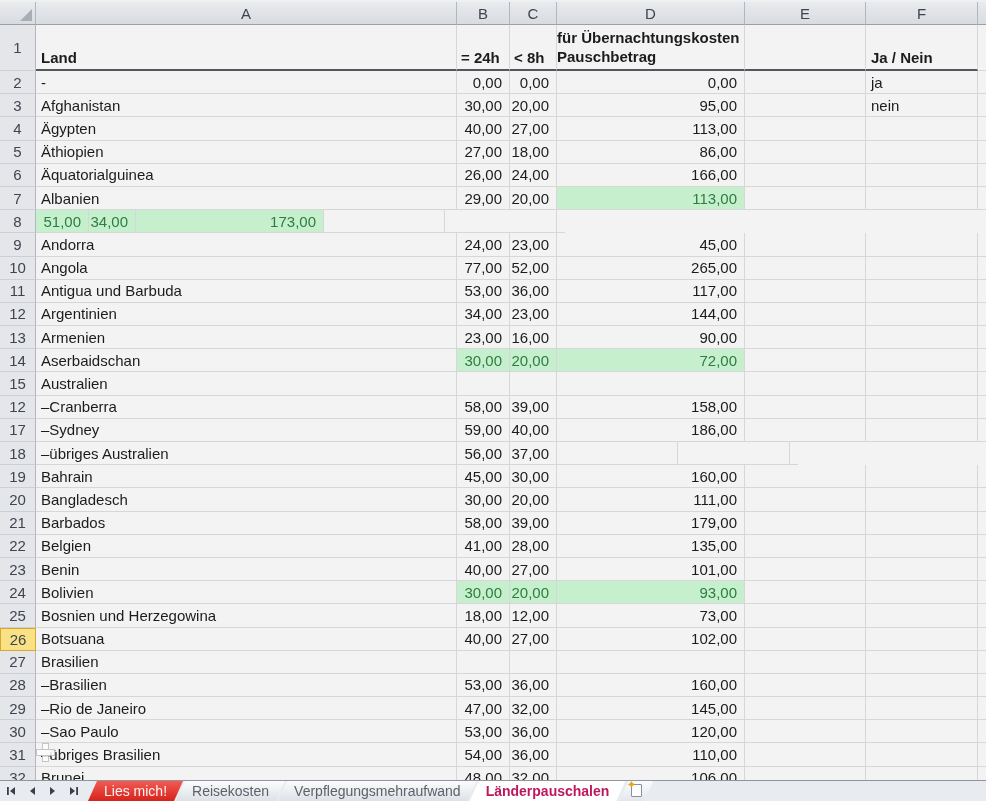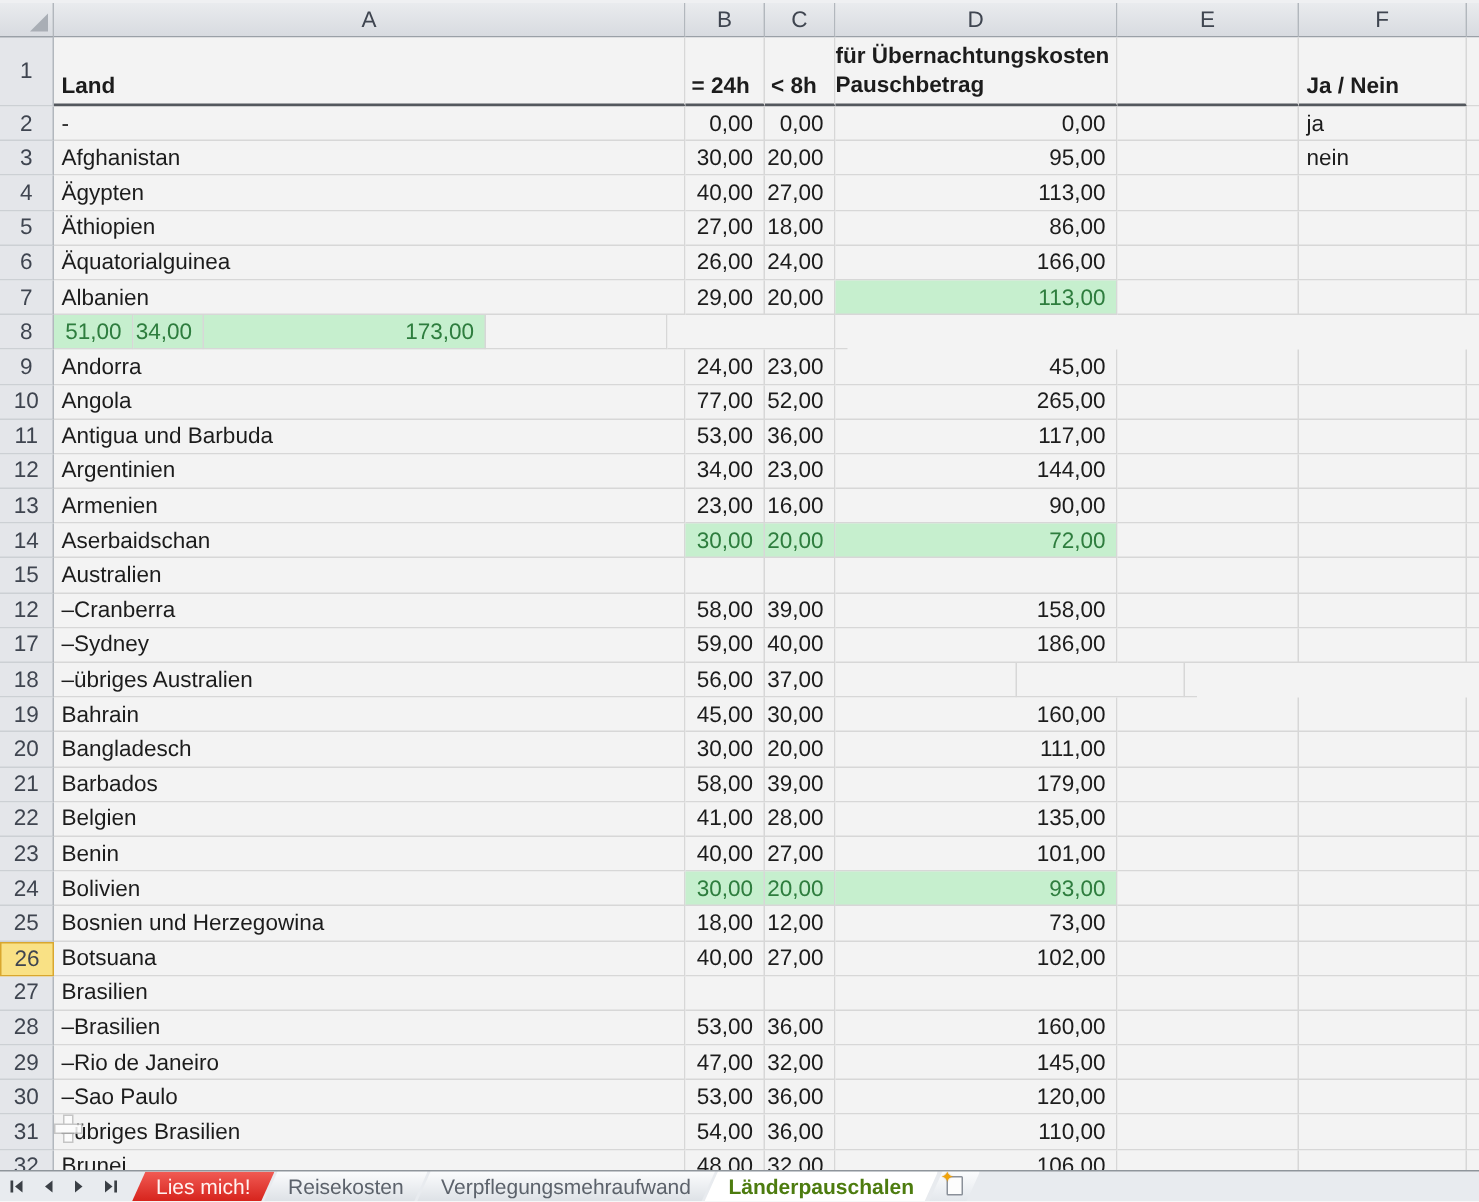--- a/index.html
+++ b/index.html
@@ -66,21 +66,21 @@
   .nav{width:21px;height:20px;border:none;background:transparent;padding:0;margin:0;
       display:flex;align-items:center;justify-content:center;cursor:default;}
   .nav svg{display:block;}
   .tabs{display:flex;align-items:flex-start;margin-left:4px;height:20px;}
   .tab{height:20px;padding:0 16px;display:flex;align-items:center;font-size:14px;
       clip-path:polygon(9px 0,100% 0,calc(100% - 9px) 100%,0 100%);
       margin-left:-7px;position:relative;}
   .tab.red{background:linear-gradient(var(--tab-red1),var(--tab-red2));
       color:#fff2f0;margin-left:0;z-index:2;}
   .tab.inactive{background:linear-gradient(#fbfcfd,#dde1e6);color:#5c626b;z-index:1;}
-  .tab.active{background:#ffffff;color:#4d7c0f;font-weight:bold;z-index:3;}
+  .tab.active{background:#ffffff;color:#be185d;font-weight:bold;z-index:3;}
   .inserttab{width:34px;height:20px;margin-left:-6px;
       clip-path:polygon(9px 0,100% 0,calc(100% - 9px) 100%,0 100%);
       background:linear-gradient(#fbfcfd,#e3e7ec);position:relative;}
   .sheeticon{position:absolute;left:12px;top:3px;width:11px;height:13px;
       background:#fdfdfd;border:1px solid #8a9099;border-radius:1px;}
   .sheeticon:before{content:"\2726";position:absolute;left:-5px;top:-6px;
       font-size:10px;color:#f0a30a;text-shadow:0 0 1px #c77f00;}
 </style>
 </head>
 <body>

